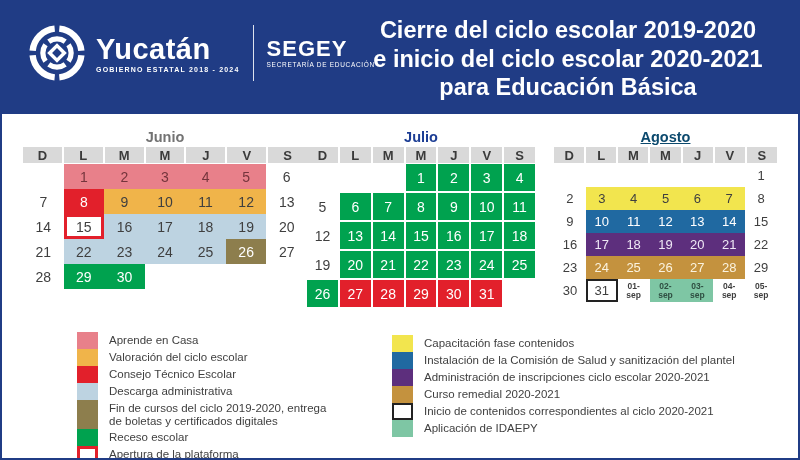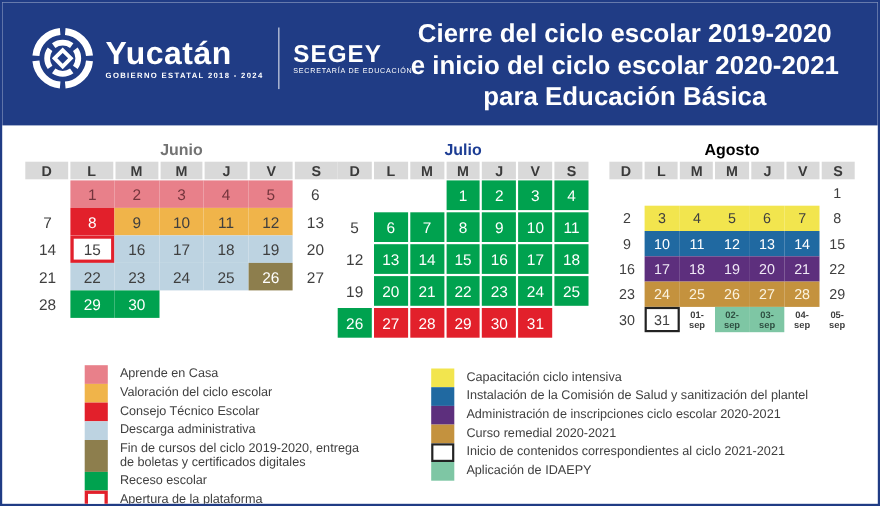--- a/index.html
+++ b/index.html
@@ -176,21 +176,21 @@
         <div class="cell" style="background: rgb(0, 162, 79); color: rgb(255, 255, 255);">26</div>
         <div class="cell" style="background: rgb(226, 32, 43); color: rgb(255, 255, 255);">27</div>
         <div class="cell" style="background: rgb(226, 32, 43); color: rgb(255, 255, 255);">28</div>
         <div class="cell" style="background: rgb(226, 32, 43); color: rgb(255, 255, 255);">29</div>
         <div class="cell" style="background: rgb(226, 32, 43); color: rgb(255, 255, 255);">30</div>
         <div class="cell" style="background: rgb(226, 32, 43); color: rgb(255, 255, 255);">31</div>
         <div class="cell"></div>
       </div>
     </section>
   <section class="cal cal-agosto">
-      <div class="cal-title" style="color: #000000;">Agosto</div>
+      <div class="cal-title" style="color: #0c4a6e; text-decoration: underline;">Agosto</div>
       <div class="day-head">
         <div class="dh-cell" style="background: rgb(217, 217, 217); color: rgb(58, 58, 58);">D</div>
         <div class="dh-cell" style="background: rgb(217, 217, 217); color: rgb(58, 58, 58);">L</div>
         <div class="dh-cell" style="background: rgb(217, 217, 217); color: rgb(58, 58, 58);">M</div>
         <div class="dh-cell" style="background: rgb(217, 217, 217); color: rgb(58, 58, 58);">M</div>
         <div class="dh-cell" style="background: rgb(217, 217, 217); color: rgb(58, 58, 58);">J</div>
         <div class="dh-cell" style="background: rgb(217, 217, 217); color: rgb(58, 58, 58);">V</div>
         <div class="dh-cell" style="background: rgb(217, 217, 217); color: rgb(58, 58, 58);">S</div>
       </div>
       <div class="weeks">
@@ -281,37 +281,37 @@
         <span class="lg-label">Receso escolar</span>
       </div>
       <div class="lg-row">
         <span class="lg-swatch" style="background: rgb(255, 255, 255); border: 3px solid rgb(226, 32, 43);"></span>
         <span class="lg-label">Apertura de la plataforma</span>
       </div>
     </div>
   <div id="legend-right" class="legend">
       <div class="lg-row">
         <span class="lg-swatch" style="background: rgb(242, 229, 78);"></span>
-        <span class="lg-label">Capacitación ciclo intensiva</span>
+        <span class="lg-label">Capacitación fase contenidos</span>
       </div>
       <div class="lg-row">
         <span class="lg-swatch" style="background: rgb(32, 105, 161);"></span>
         <span class="lg-label">Instalación de la Comisión de Salud y sanitización del plantel</span>
       </div>
       <div class="lg-row">
         <span class="lg-swatch" style="background: rgb(93, 47, 125);"></span>
         <span class="lg-label">Administración de inscripciones ciclo escolar 2020-2021</span>
       </div>
       <div class="lg-row">
         <span class="lg-swatch" style="background: rgb(196, 146, 62);"></span>
         <span class="lg-label">Curso remedial 2020-2021</span>
       </div>
       <div class="lg-row">
         <span class="lg-swatch" style="background: rgb(255, 255, 255); border: 2px solid rgb(34, 34, 34);"></span>
-        <span class="lg-label">Inicio de contenidos correspondientes al ciclo 2021-2021</span>
+        <span class="lg-label">Inicio de contenidos correspondientes al ciclo 2020-2021</span>
       </div>
       <div class="lg-row">
         <span class="lg-swatch" style="background: rgb(126, 198, 164);"></span>
         <span class="lg-label">Aplicación de IDAEPY</span>
       </div>
     </div>
 
 </div>
 
 </body></html>

